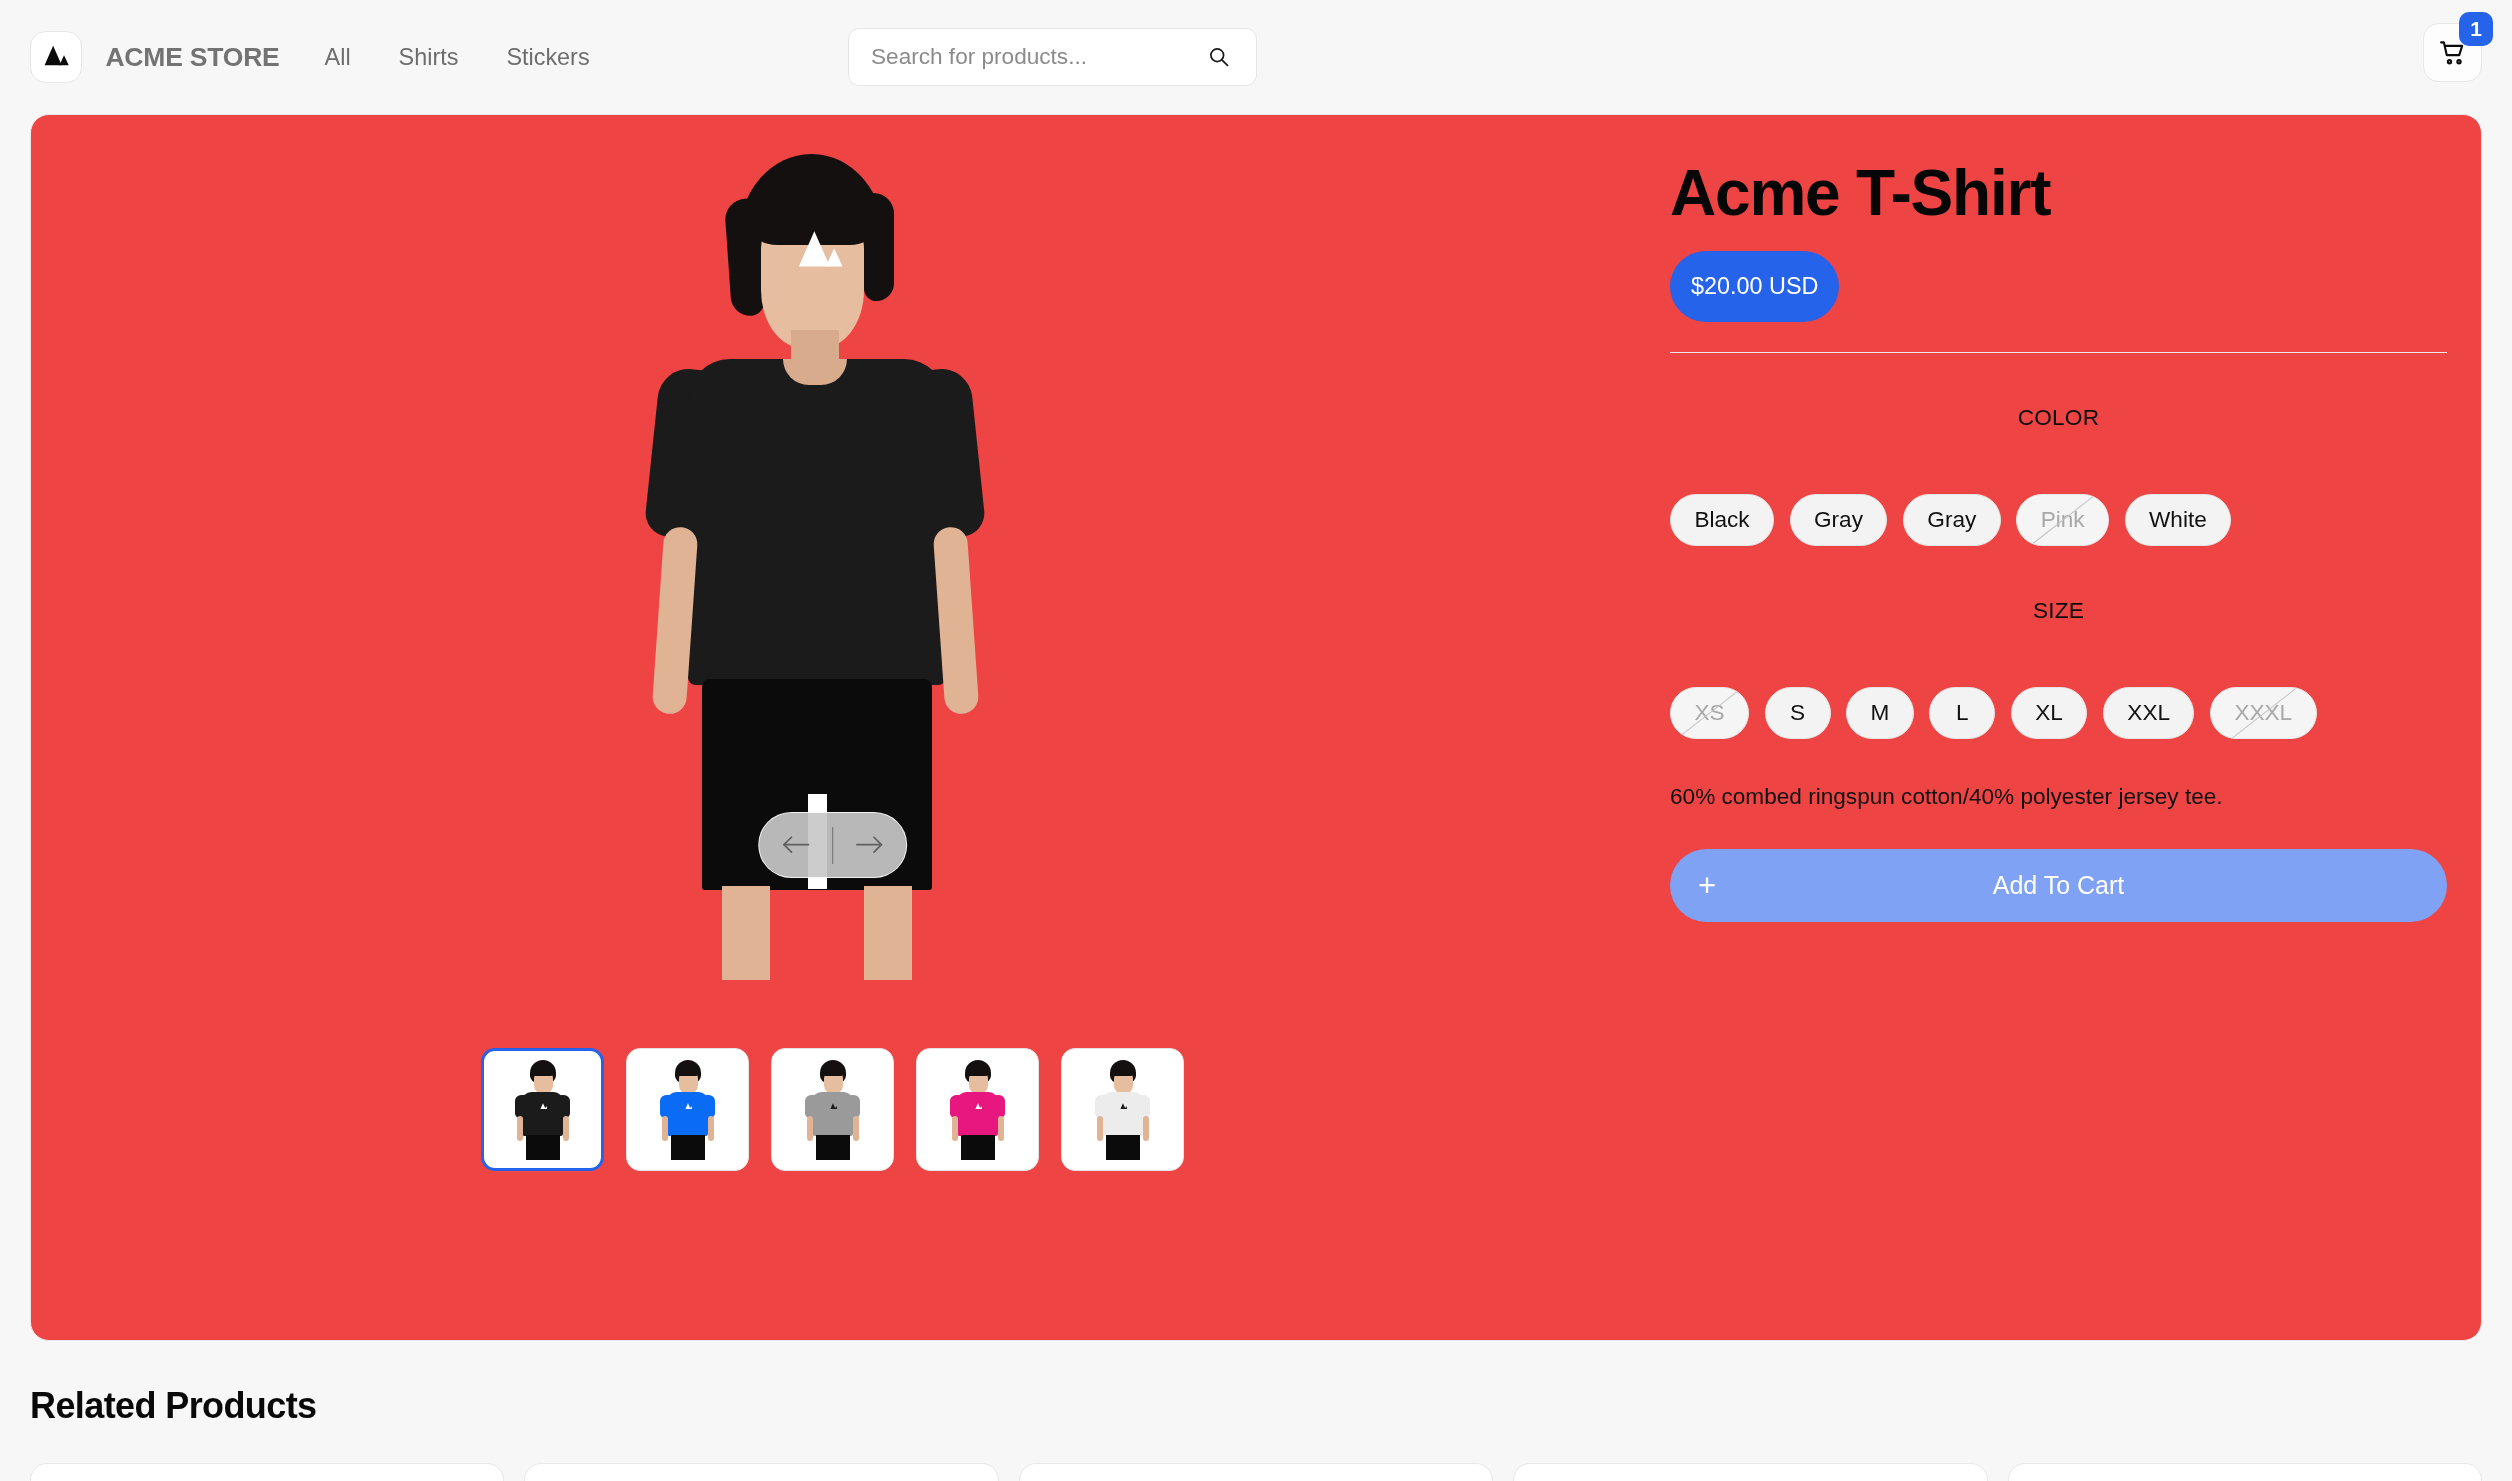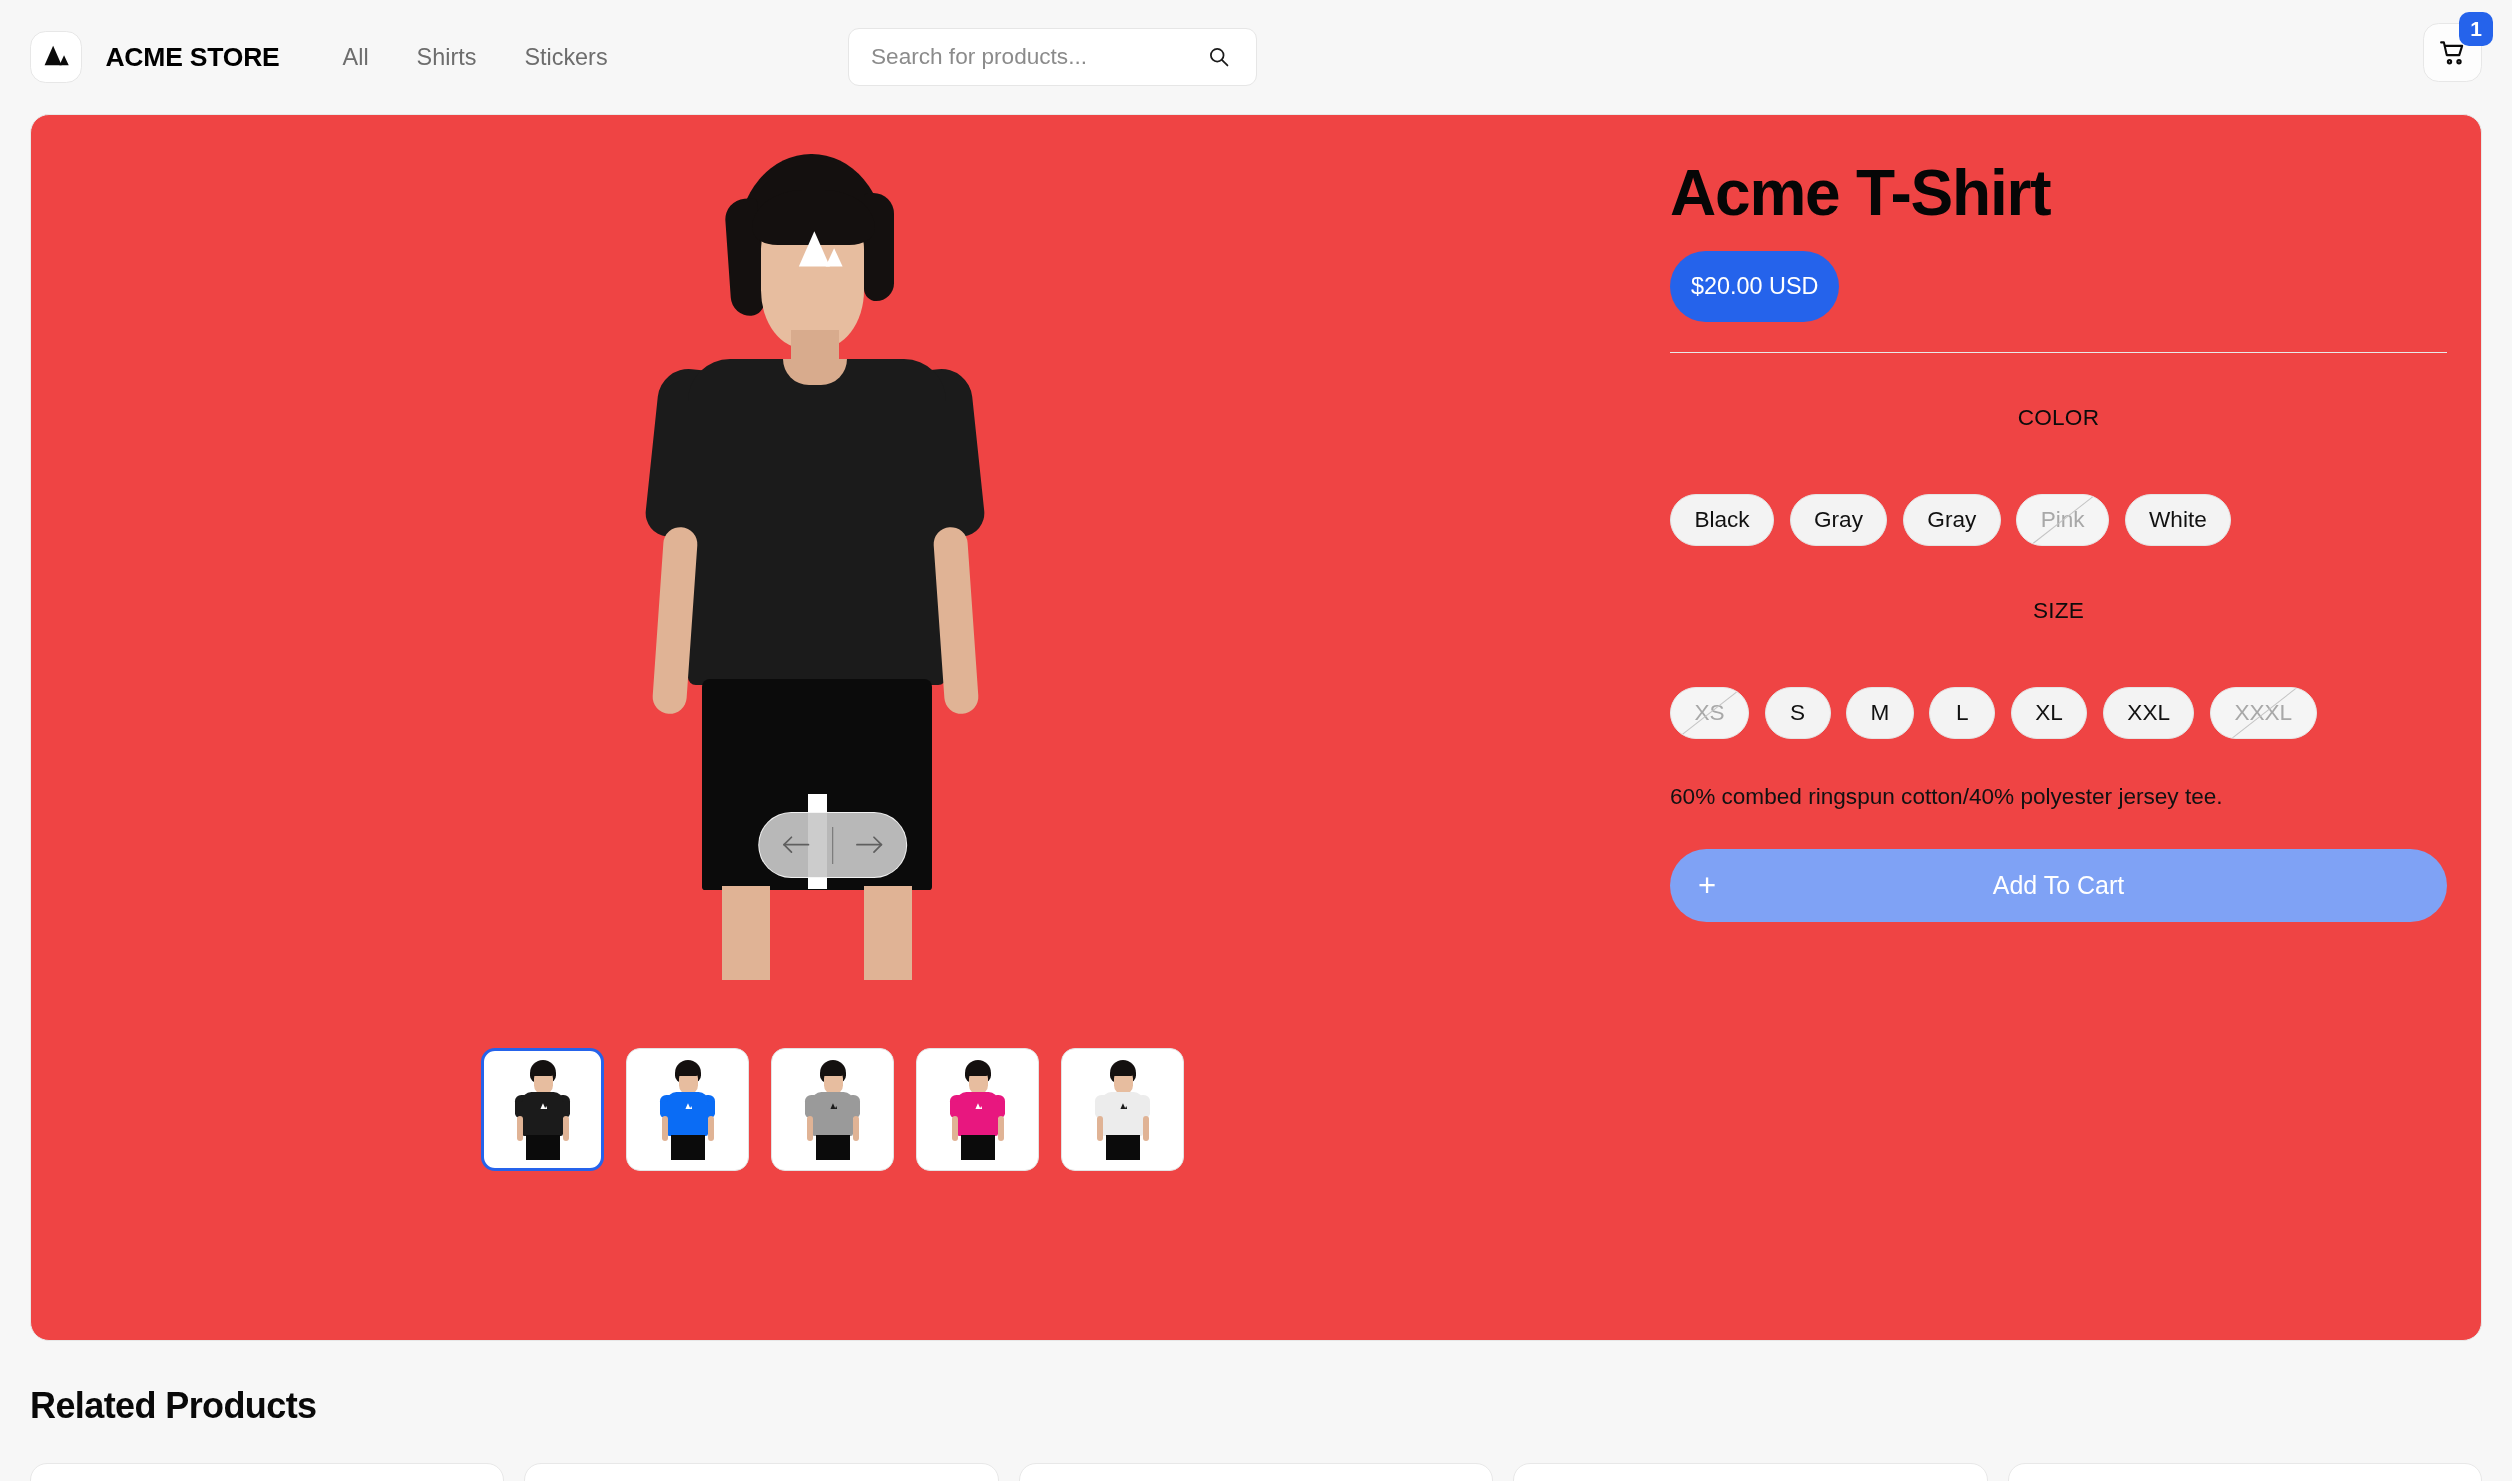--- a/index.html
+++ b/index.html
@@ -30,28 +30,28 @@
     background: #fff;
     border: 0.8px solid #e7e7e7;
     border-radius: 15.6px;
     display: flex; align-items: center; justify-content: center;
     flex: 0 0 auto;
   }
   .brand-name {
     font-size: 26.5px;
     font-weight: bold;
     letter-spacing: -0.2px;
-    color: #000000;
+    color: #737373;
     white-space: nowrap;
   }
   .nav-links {
     display: flex;
     align-items: center;
     gap: 48px;
-    margin-left: 63px;
+    margin-left: 45px;
   }
   .nav-link {
     font-size: 23.4px;
     color: #6d6d6d;
     text-decoration: none;
     white-space: nowrap;
   }
 
   .search-wrap {
     position: absolute;

